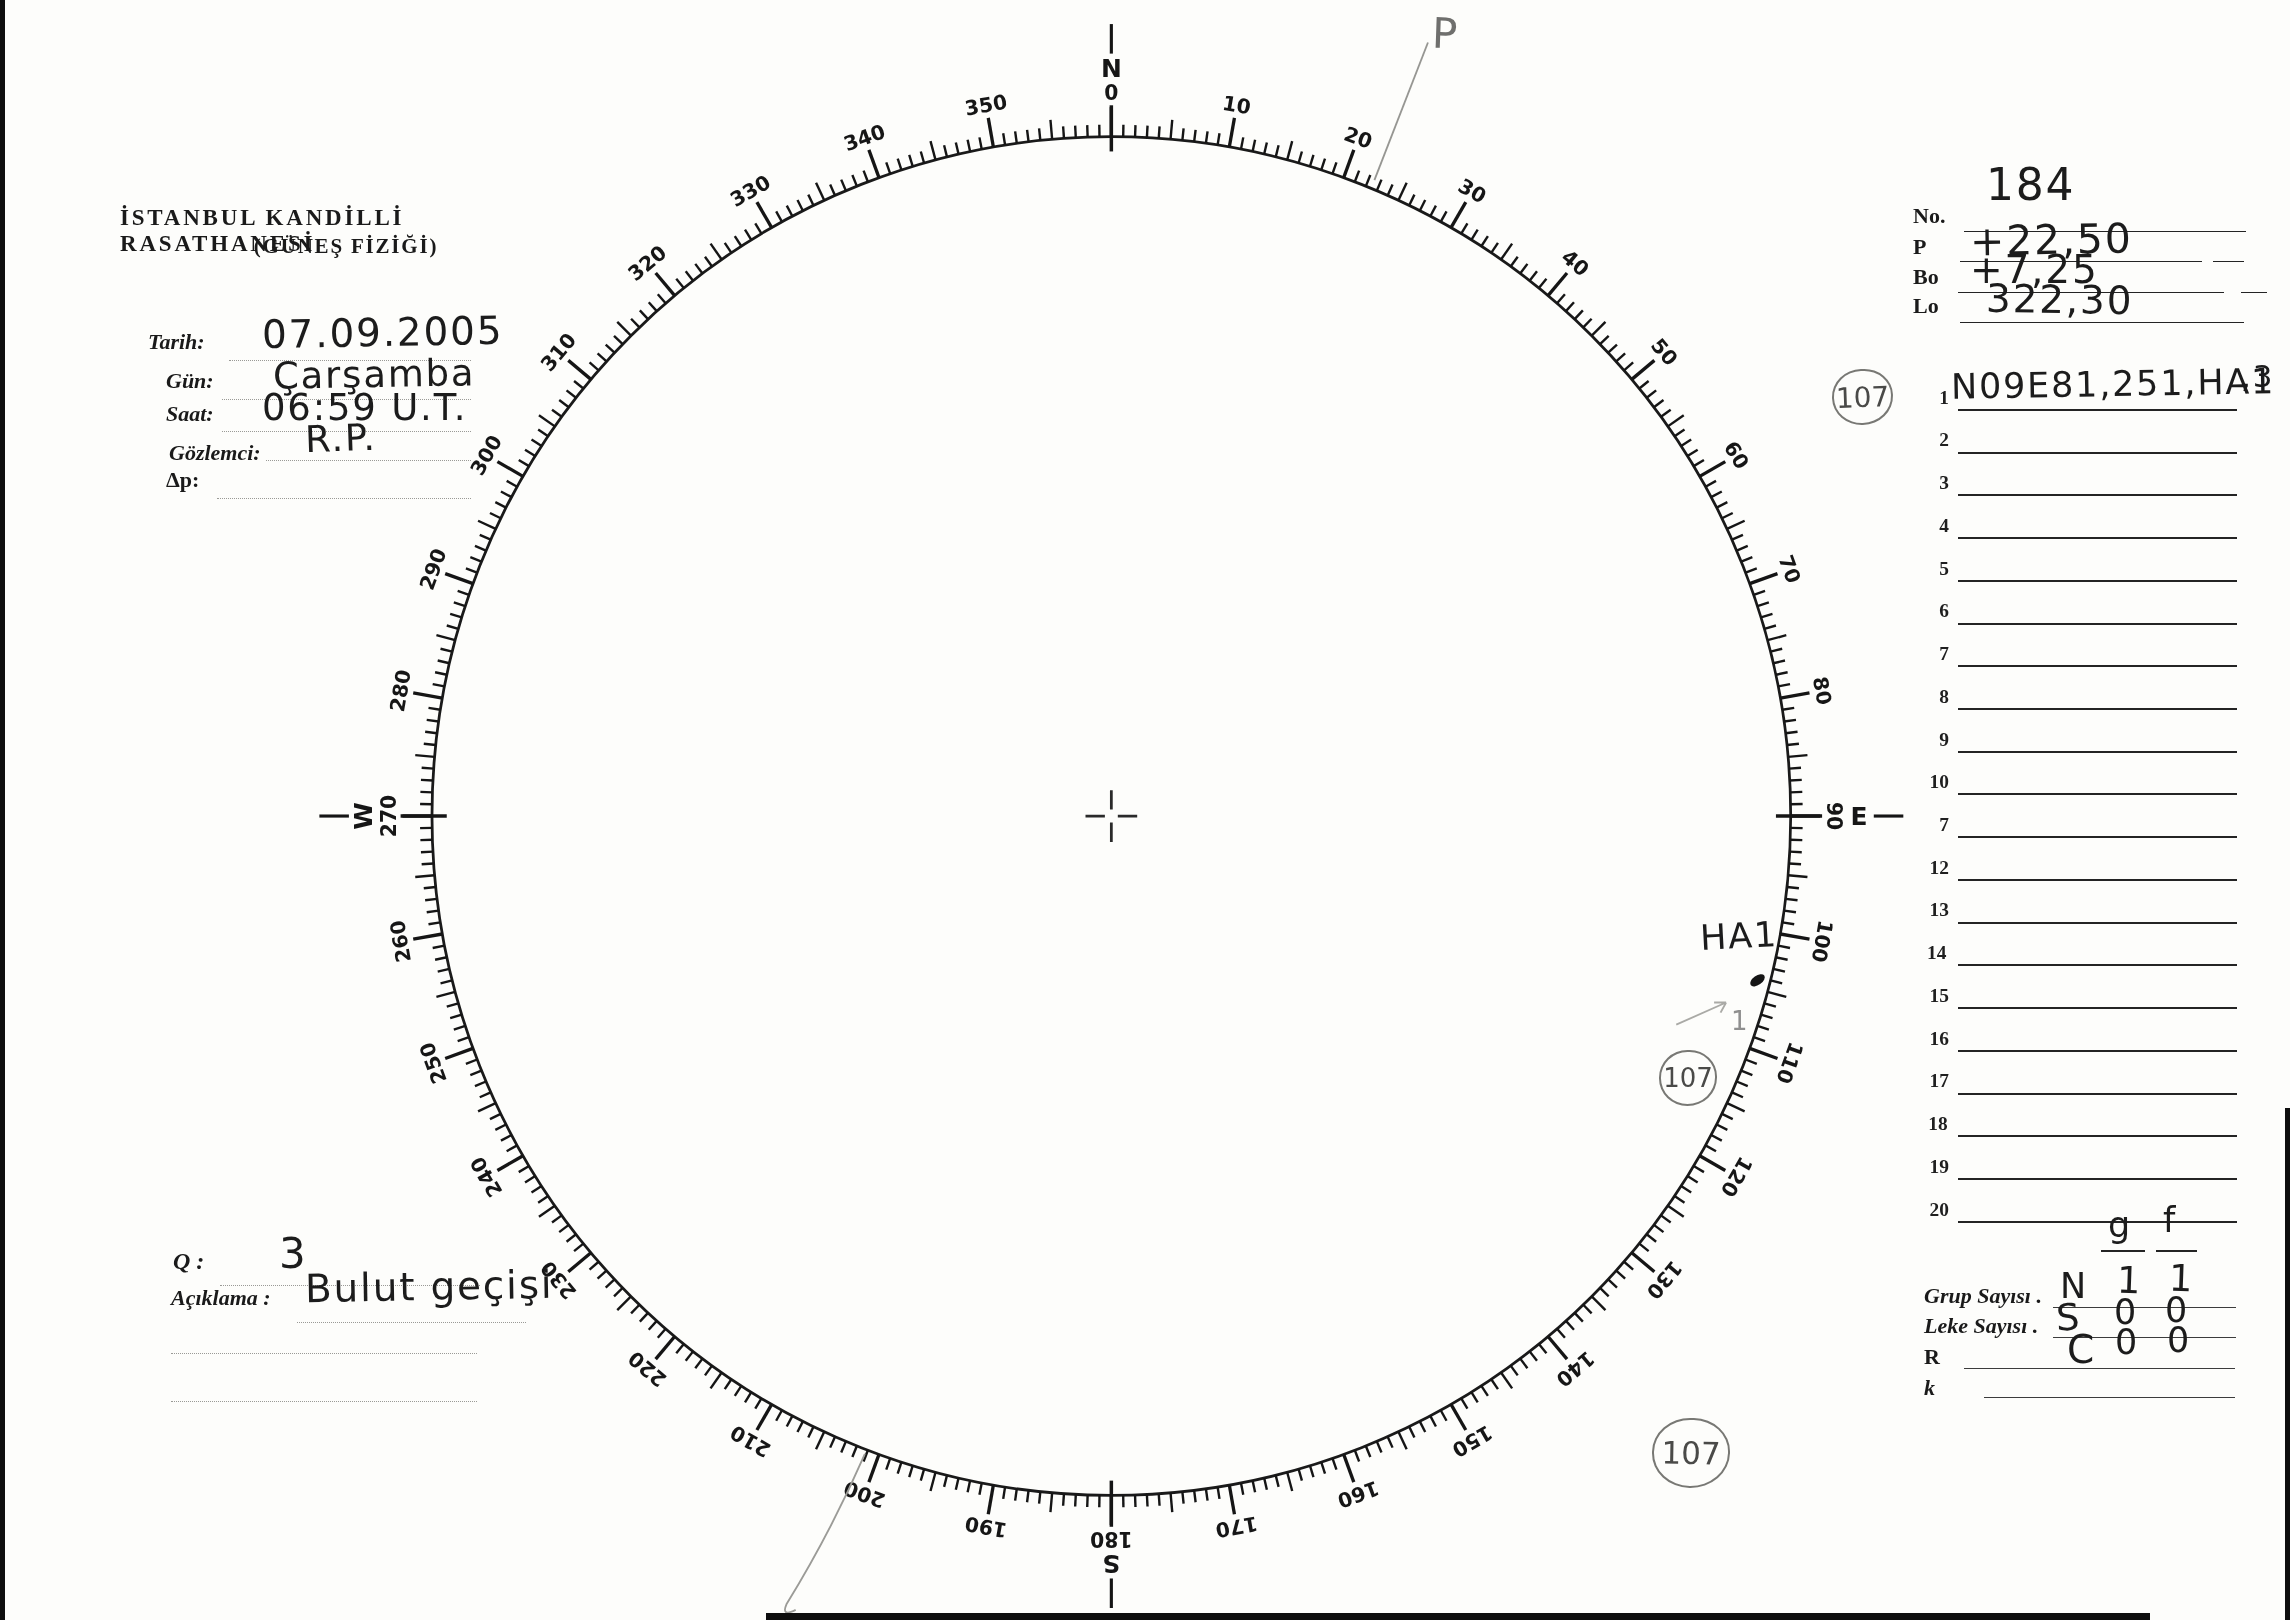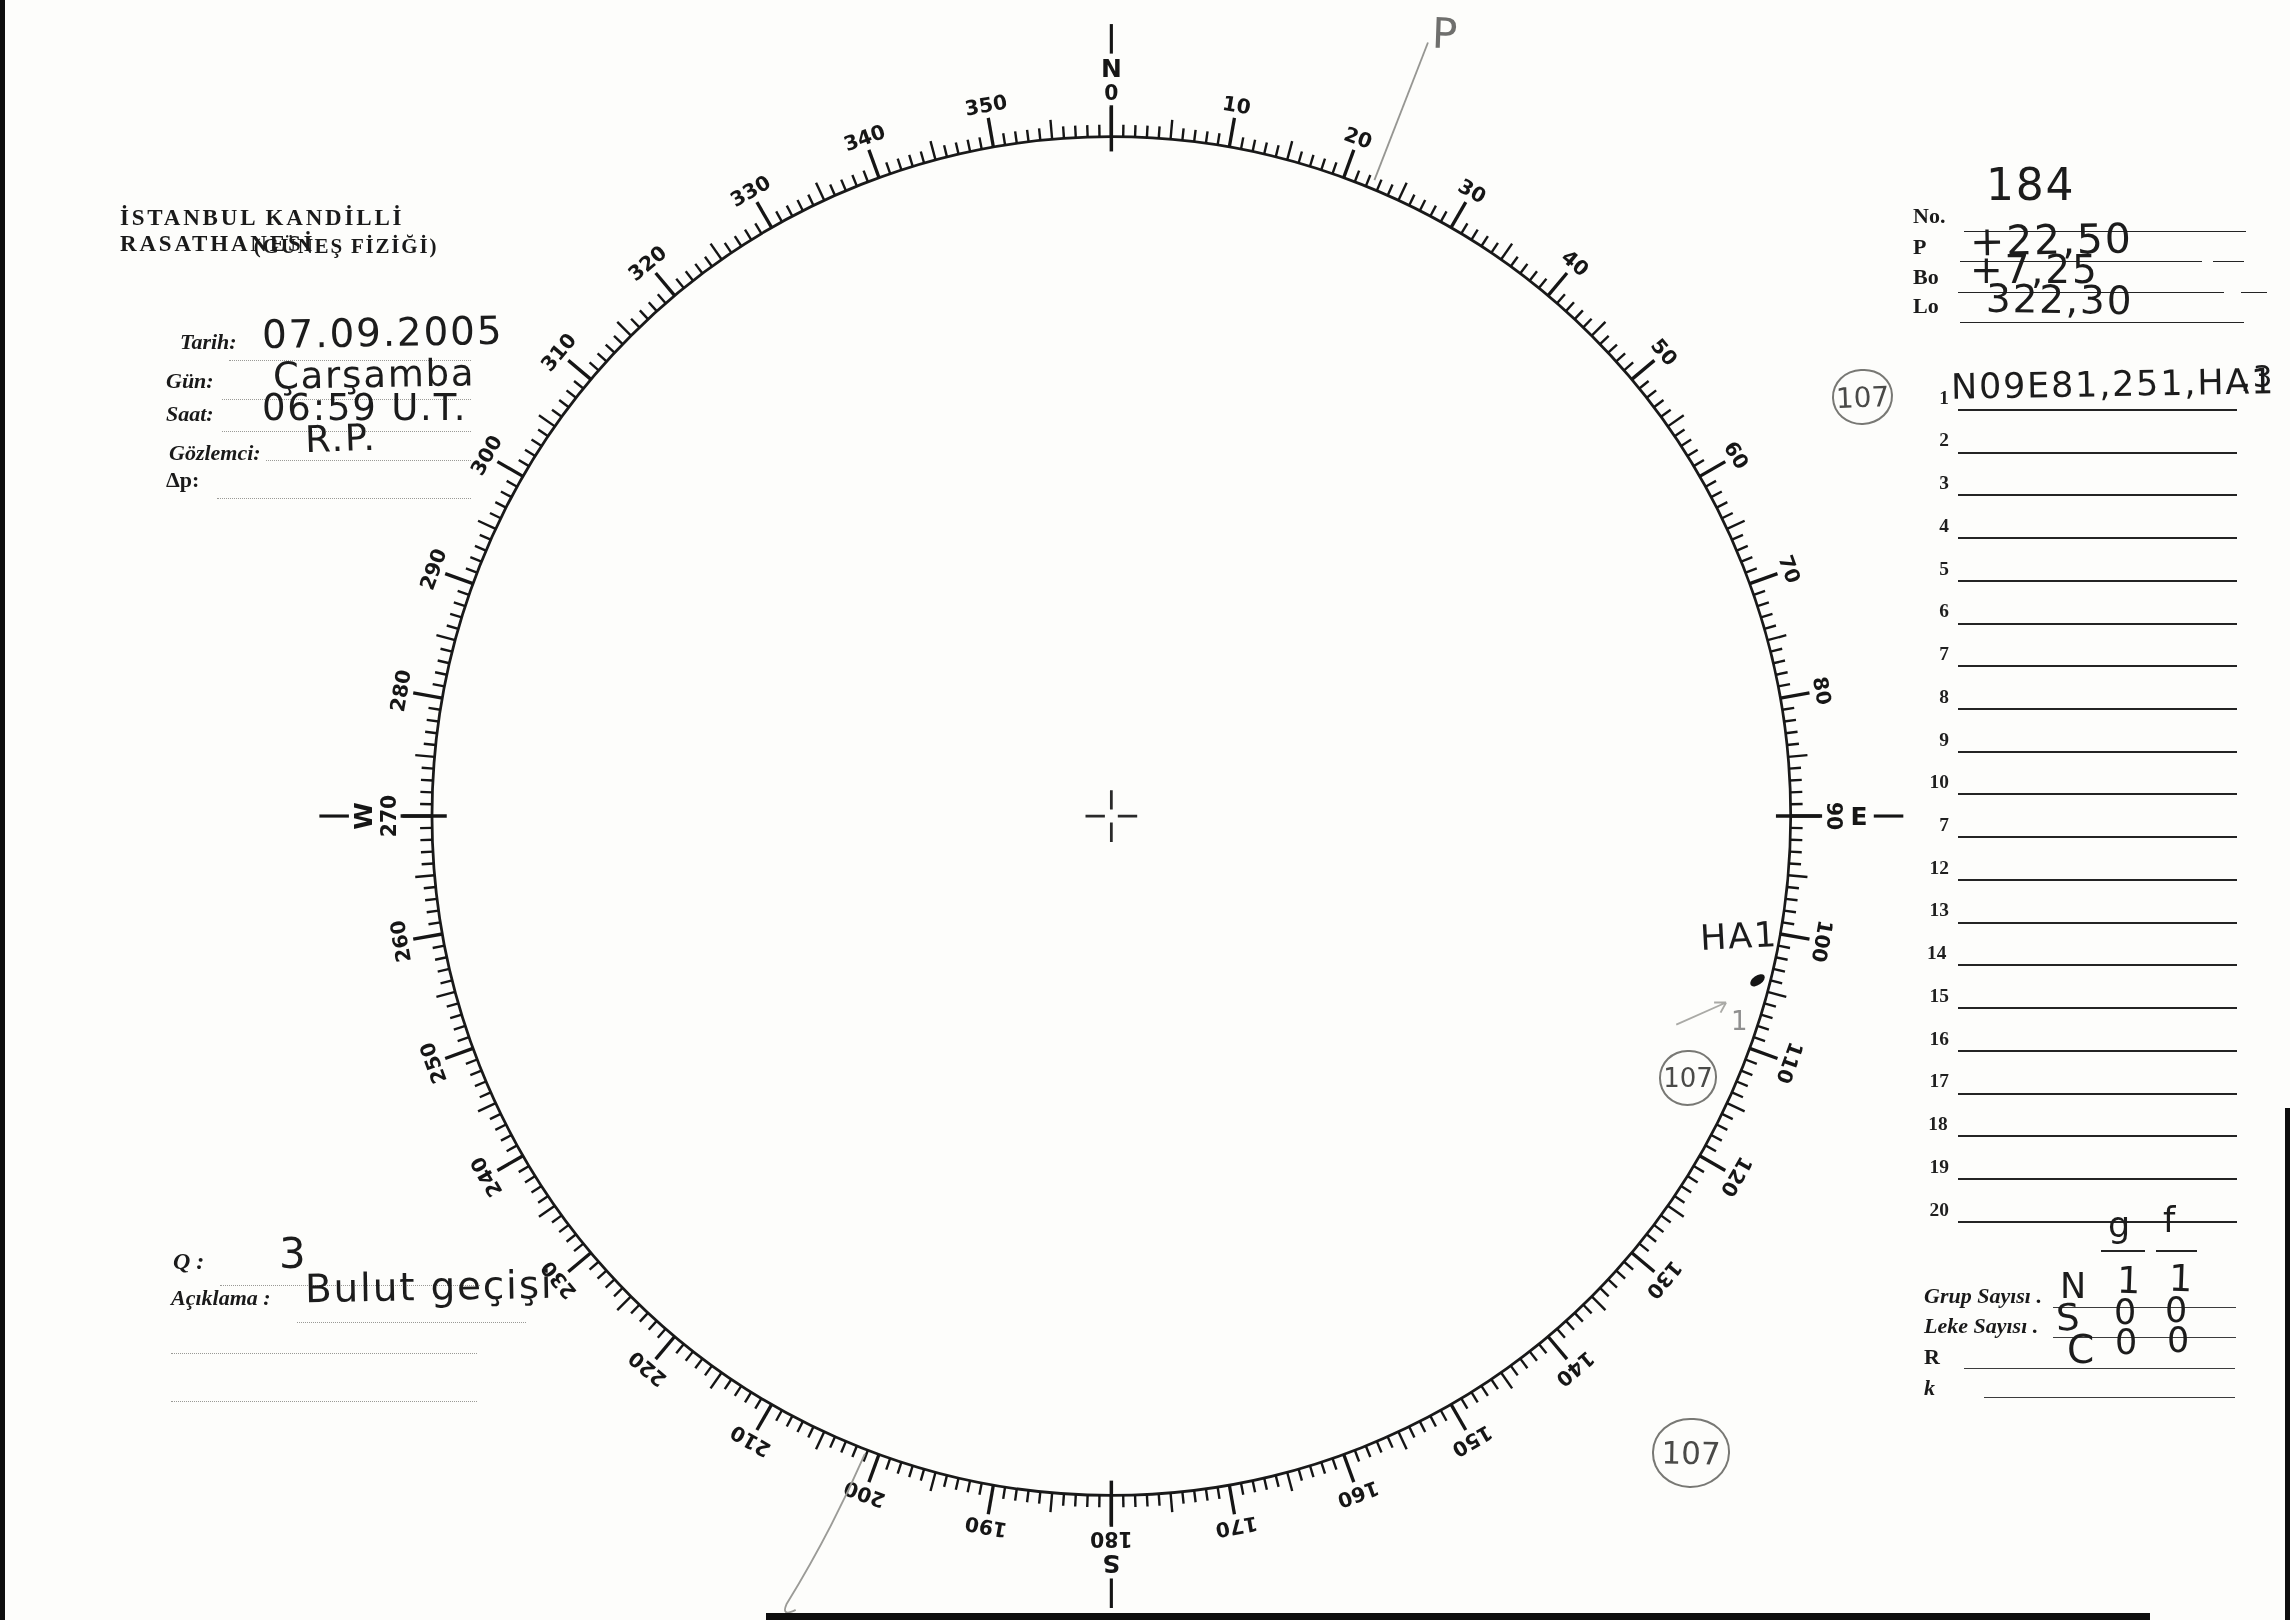--- a/index.html
+++ b/index.html
@@ -448,21 +448,21 @@
                   M 1176 884 L 1197 884 M 1211 884 L 1232 884" stroke="#2a2a2a" stroke-width="3" fill="none"></path>
       <line x1="1489" y1="195" x2="1547" y2="46" stroke="#969692" stroke-width="2"></line>
       <path d="M 937 1575 Q 900 1660 852 1738 Q 846 1752 862 1744" stroke="#9b9b97" stroke-width="2" fill="none"></path>
       <ellipse cx="1904" cy="1062" rx="9" ry="5" transform="rotate(-35 1904 1062)" fill="#151515"></ellipse>
       <path d="M 1816 1110 L 1870 1086 M 1870 1086 L 1857 1086 M 1870 1086 L 1864 1097" stroke="#aaaaa6" stroke-width="2" fill="none"></path>
     </svg>
 
   <div class="abs ptitle" style="left:120px;top:205px;width:452px;text-align:left;font-size:23px;">İSTANBUL KANDİLLİ RASATHANESİ</div>
   <div class="abs ptitle" style="left:120px;top:234px;width:452px;text-align:center;font-size:21px;letter-spacing:1.8px;">(GÜNEŞ FİZİĞİ)</div>
 
-  <span class="abs plabel" style="left:180px;top:329px;">Tarih:</span>
+  <span class="abs plabel" style="left:148px;top:329px;">Tarih:</span>
   <span class="abs hand r-1" style="left:262px;top:310px;font-size:39px;">07.09.2005</span>
   <div class="abs dotline" style="left:229px;top:360px;width:242px;"></div>
 
   <span class="abs plabel" style="left:166px;top:368px;">Gün:</span>
   <span class="abs hand r-1" style="left:273px;top:353px;font-size:37px;">Çarşamba</span>
   <div class="abs dotline" style="left:222px;top:399px;width:249px;"></div>
 
   <span class="abs plabel" style="left:166px;top:401px;">Saat:</span>
   <span class="abs hand" style="left:262px;top:386px;font-size:37px;">06:59 U.T.</span>
   <div class="abs dotline" style="left:222px;top:431px;width:249px;"></div>

